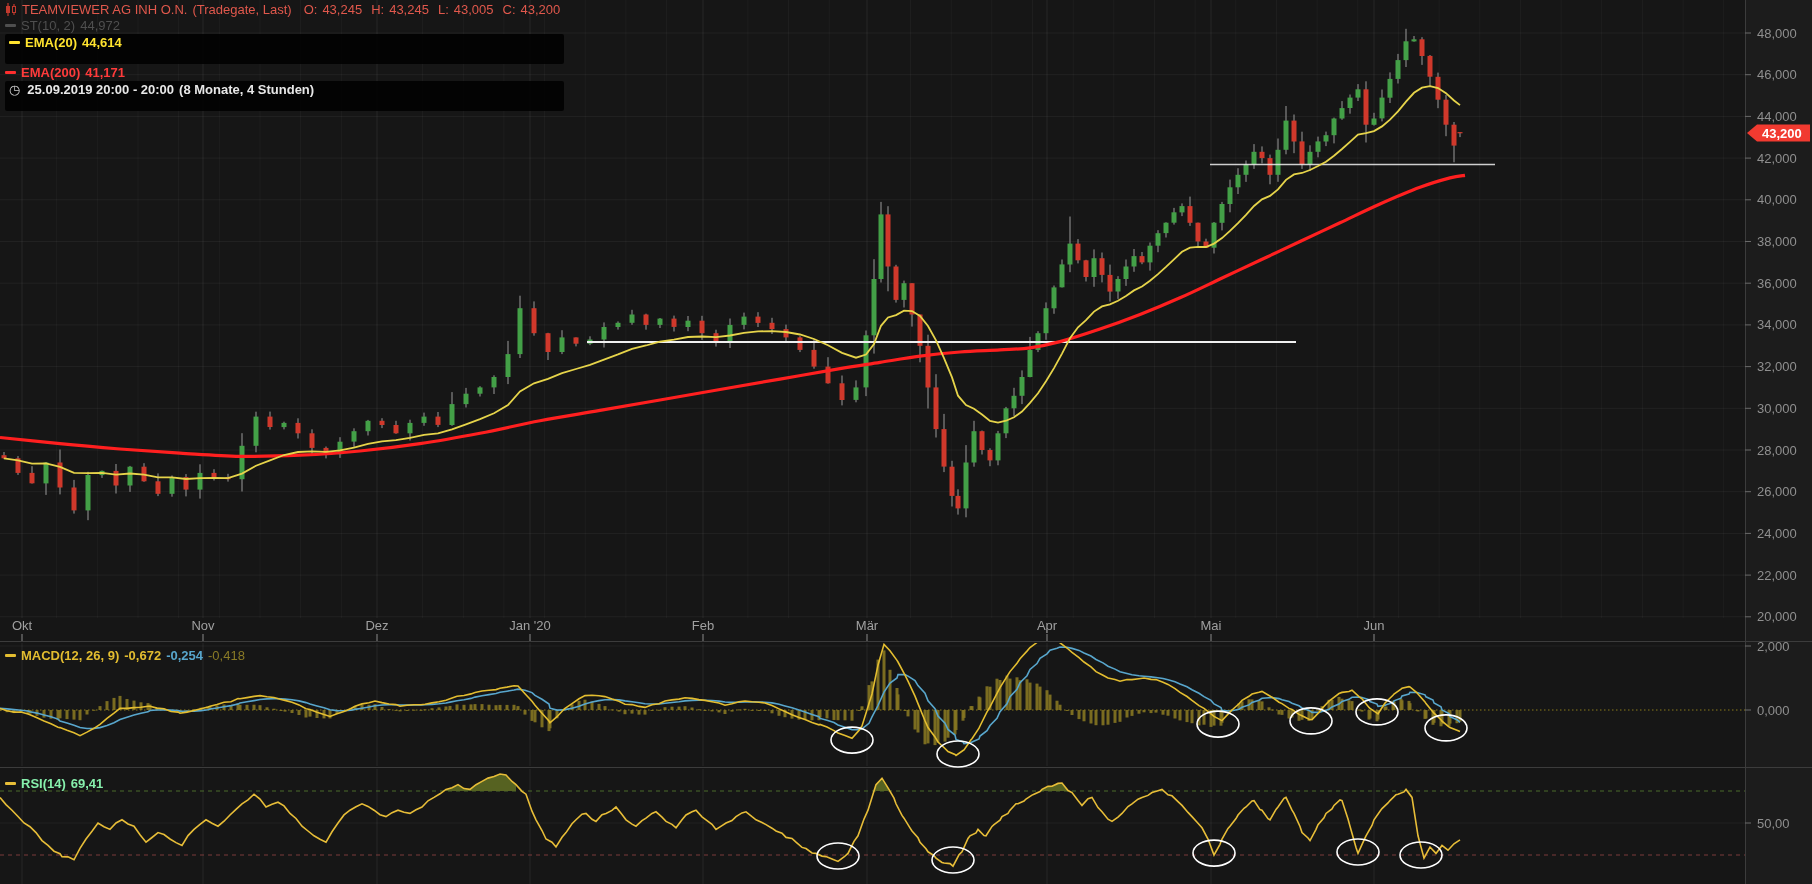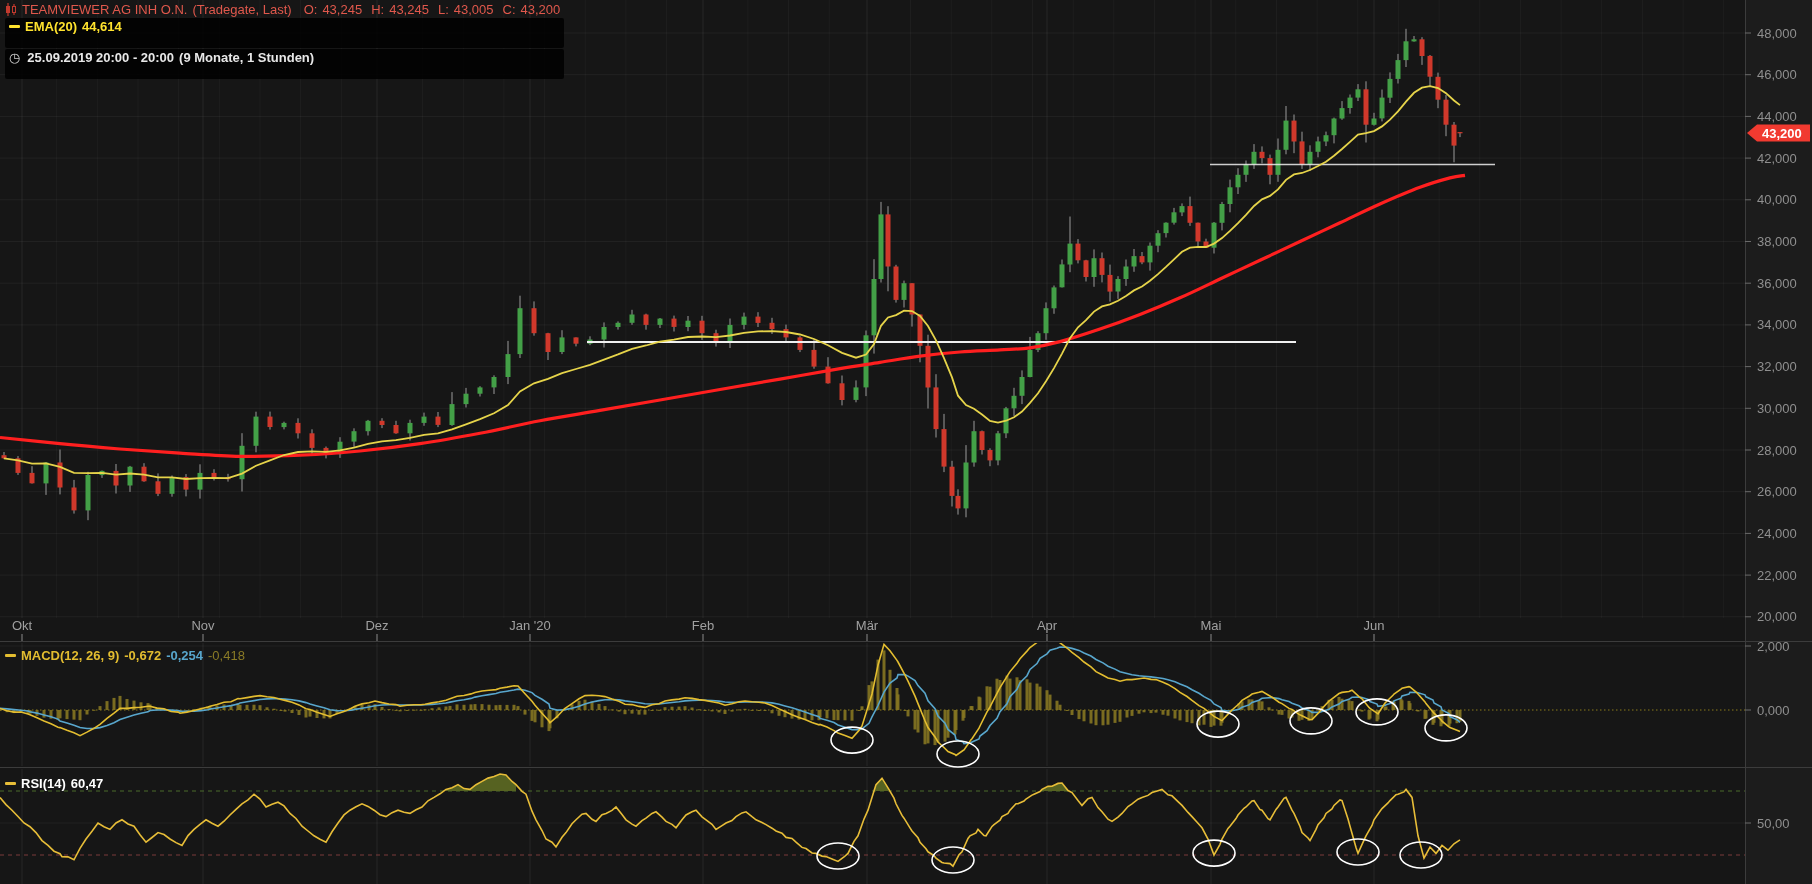--- a/index.html
+++ b/index.html
@@ -18,21 +18,21 @@
   .sw-dim{background:#4f4f4f;}
   .sw-yellow{background:#ffe32e;}
   .sw-red{background:#ff2e2e;}
   .sw-macd{background:#e3bd30;}
   .sw-rsi{background:#e7bd38;}
   .c-yellow{color:#ffe32e;font-weight:700;}
   .c-red{color:#ff3b3b;font-weight:700;}
   .c-macd-y{color:#e3bd30;font-weight:700;text-align:right;}
   .c-macd-b{color:#58a6cc;font-weight:700;text-align:right;}
   .c-macd-h{color:#8a7b26;font-weight:400;}
-  .c-rsi{color:#ffffff;font-weight:700;}
+  .c-rsi{color:#86efac;font-weight:700;}
   .badge{background:rgba(0,0,0,.85);padding:1px 6px 14px 4px;border-radius:2px;}
   .tf{color:#e8e8e8;font-weight:700;}
   .clock{color:#cccccc;font-size:13px;font-weight:400;margin-right:2px;}
   .main-legend{left:5px;top:2px;text-align:right;}
   .macd-legend{left:5px;top:648px;}
   .rsi-legend{left:5px;top:776px;}
   .cicon{flex:0 0 auto;}
 </style>
 </head>
 <body>
@@ -788,42 +788,52 @@
       <span class="gap"></span>
       <span>O:</span>
       <span class="val">43,245</span>
       <span>H:</span>
       <span class="val">43,245</span>
       <span>L:</span>
       <span class="val">43,005</span>
       <span>C:</span>
       <span class="val">43,200</span>
     </div>
+    <div class="lrow dim">
+      <span class="swatch sw-dim"></span>
+      <span>ST(10, 2)</span>
+      <span>44,972</span>
+    </div>
     <div class="lrow badge">
       <span class="swatch sw-yellow"></span>
       <span class="c-yellow">EMA(20)</span>
       <span class="c-yellow">44,614</span>
     </div>
+    <div class="lrow">
+      <span class="swatch sw-red"></span>
+      <span class="c-red">EMA(200)</span>
+      <span class="c-red">41,171</span>
+    </div>
     <div class="lrow tf badge">
       <span class="clock">◷</span>
       <span>25.09.2019 20:00 - 20:00</span>
-      <span>(9 Monate, 1 Stunden)</span>
+      <span>(8 Monate, 4 Stunden)</span>
     </div>
   </div>
 
   <div class="legend macd-legend">
     <div class="lrow">
       <span class="swatch sw-macd"></span>
       <span class="c-macd-y">MACD(12, 26, 9)</span>
       <span class="c-macd-y">-0,672</span>
       <span class="c-macd-b">-0,254</span>
       <span class="c-macd-h">-0,418</span>
     </div>
   </div>
 
   <div class="legend rsi-legend">
     <div class="lrow">
       <span class="swatch sw-rsi"></span>
       <span class="c-rsi">RSI(14)</span>
-      <span class="c-rsi">60,47</span>
+      <span class="c-rsi">69,41</span>
     </div>
   </div>
 </div>
 
 </body></html>

